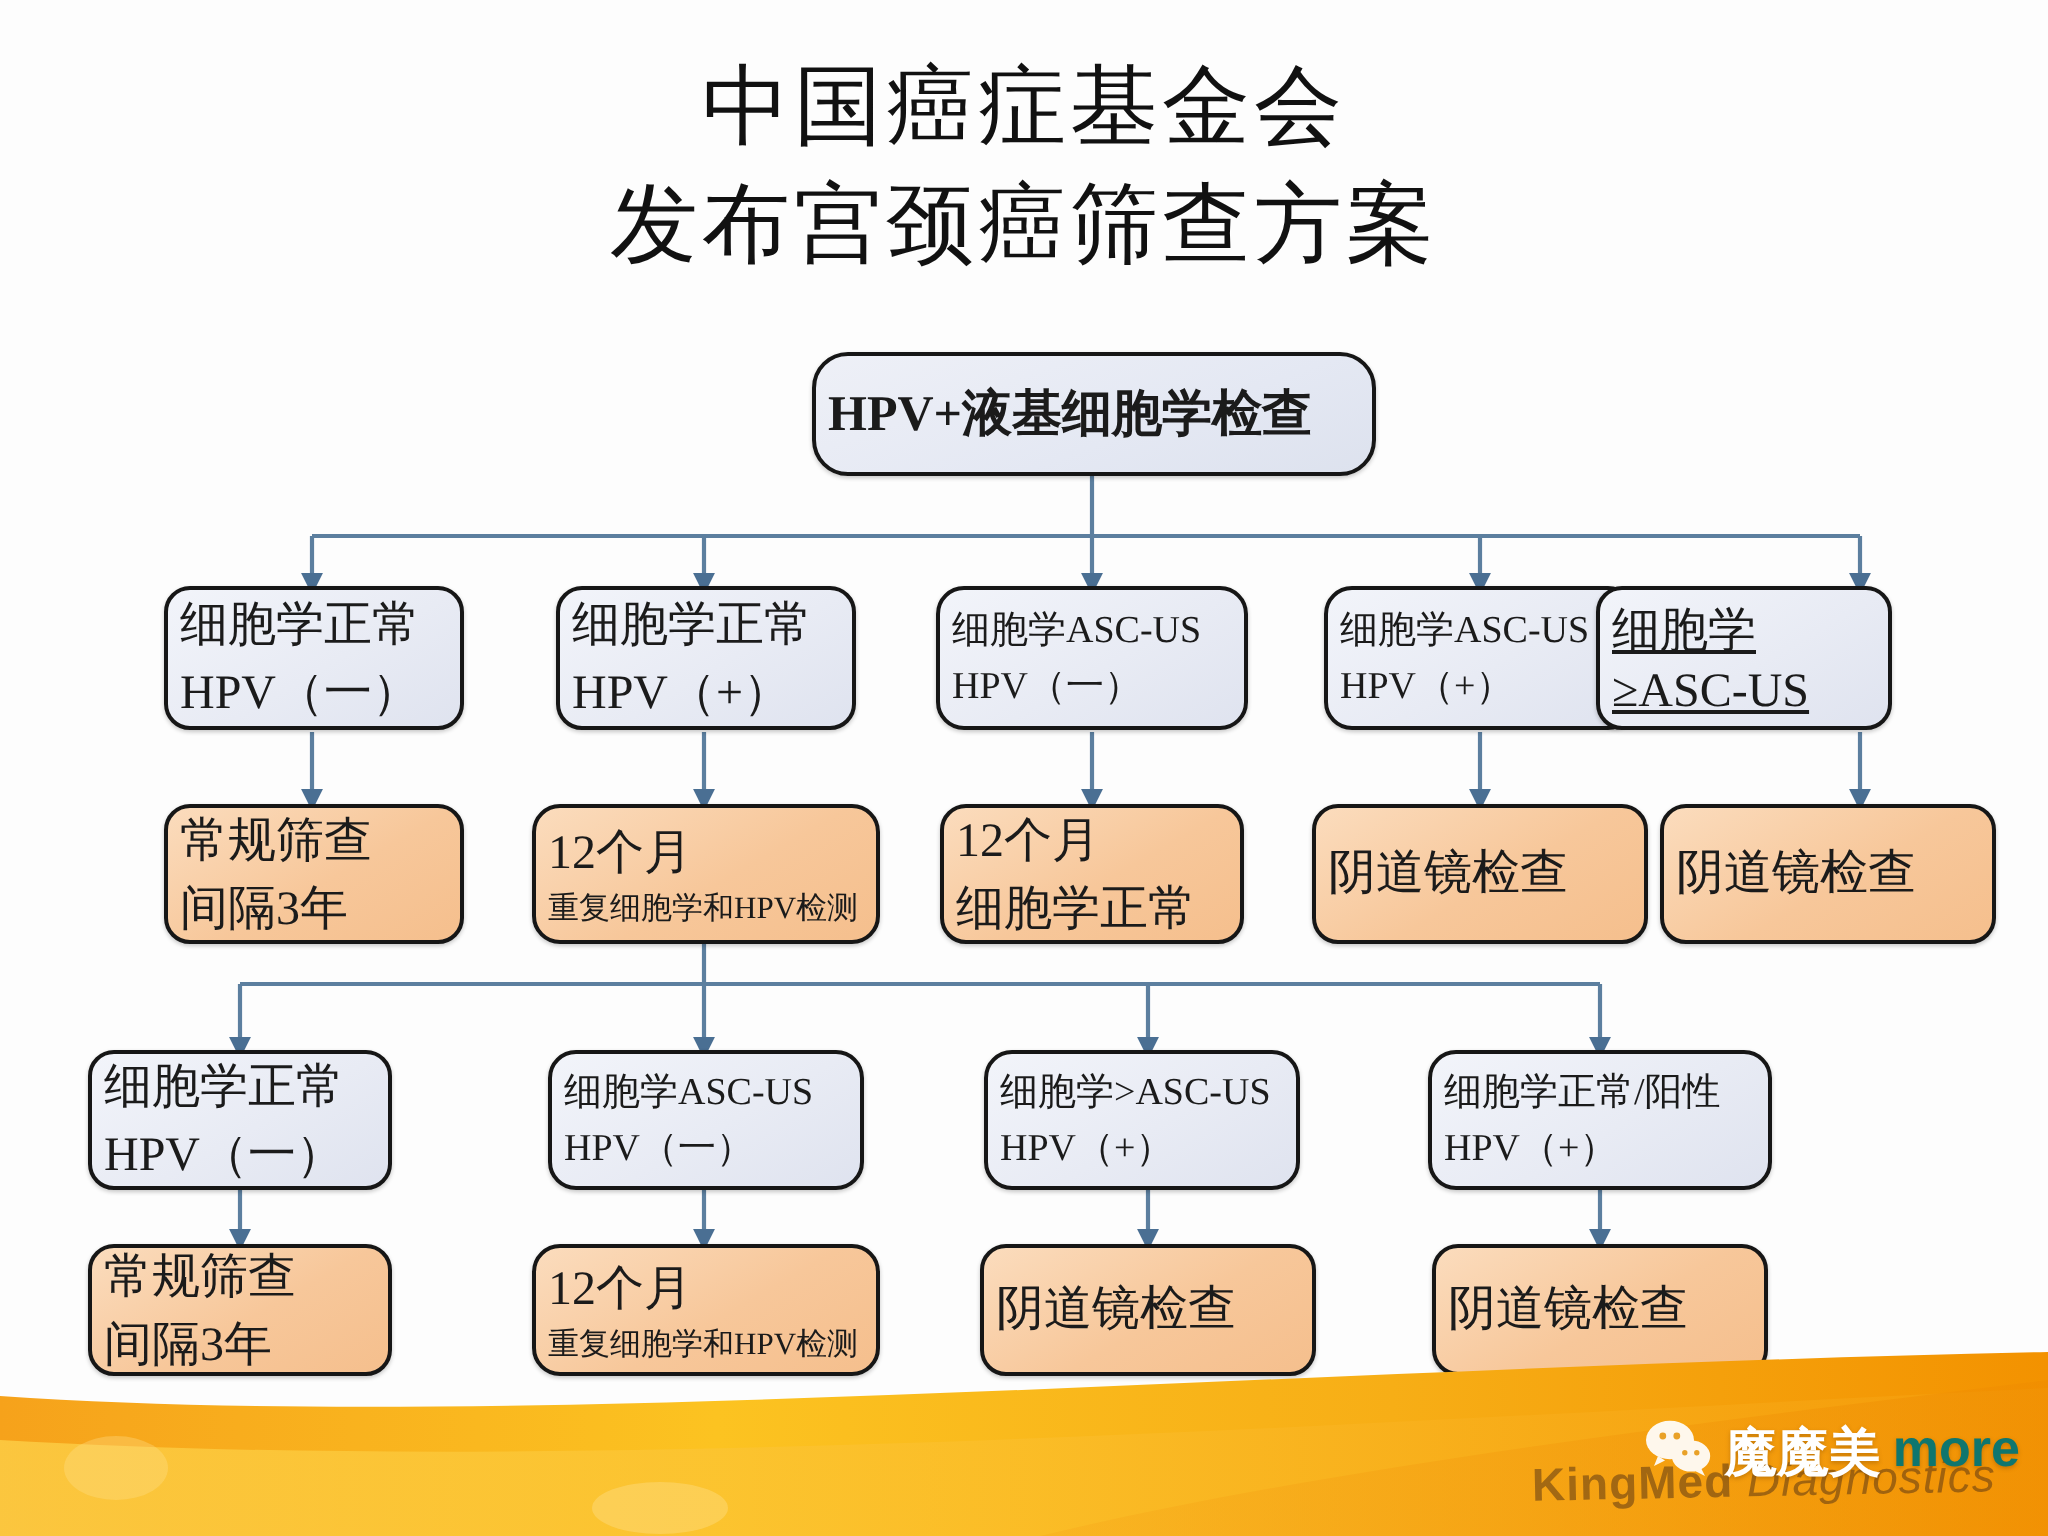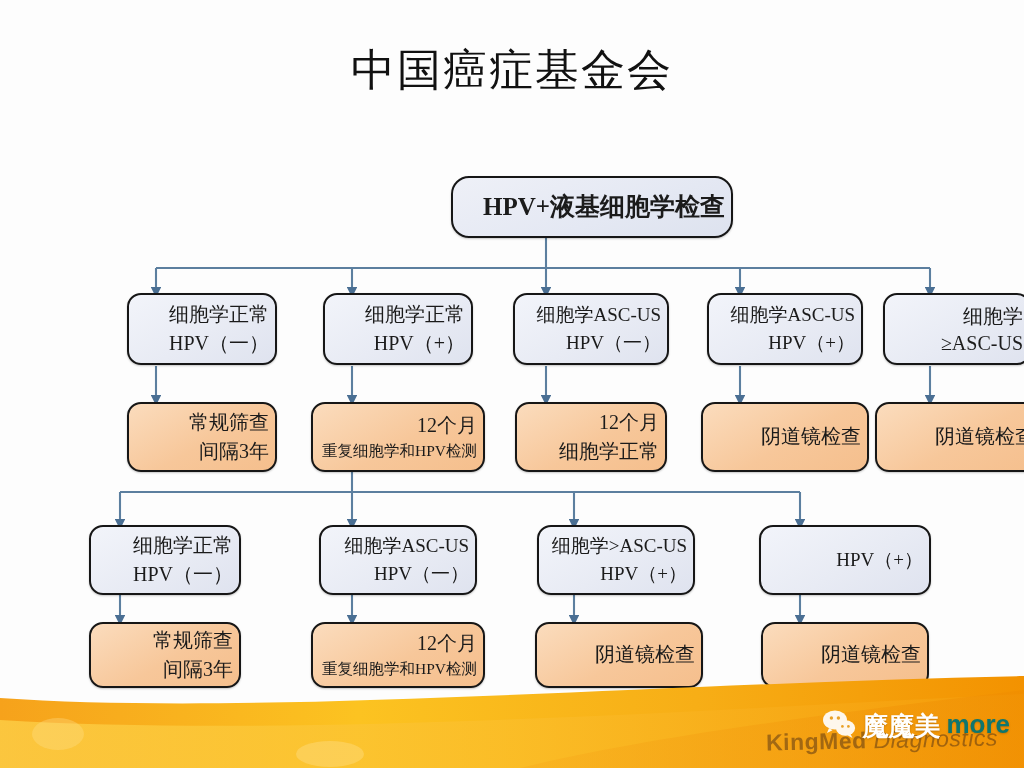--- a/index.html
+++ b/index.html
@@ -12,21 +12,21 @@
   #canvas {
     position: relative;
     width: 1024px; height: 768px;
     background: #fdfdfd;
     overflow: hidden;
   }
 
   
   .title {
     position: absolute;
-    left: 0; right: 0; top: 40px;
+    left: 0; right: 0; top: 24px;
     text-align: center;
     font-family: "Liberation Sans", "DejaVu Sans", sans-serif;
     font-size: 44px;
     line-height: 1.35;
     font-weight: 400;
     color: #111111;
     letter-spacing: 2px;
   }
   .title .line { display: block; }
 
@@ -35,49 +35,48 @@
     position: absolute; left: 0; top: 0;
     width: 1024px; height: 768px;
     pointer-events: none;
   }
 
   
   .node {
     position: absolute;
     display: flex;
     flex-direction: column;
-    align-items: flex-end;
+    align-items: flex-start;
     justify-content: center;
     text-align: center;
     border: 2.2px solid #161616;
     border-radius: 14px;
     color: #1b1b1b;
     padding: 2px 6px;
     z-index: 3;
-    margin-left: 45px;
   }
   .node .l1, .node .l2 { display: block; white-space: nowrap; }
 
   .node.blue {
     background: linear-gradient(150deg, #f2f4fa 0%, #e8ebf4 55%, #dfe3ef 100%);
     box-shadow: 0 1px 2px rgba(0,0,0,.22);
   }
   .node.orange {
     background: linear-gradient(150deg, #fbdcbd 0%, #f7c79a 55%, #f5bf8d 100%);
     box-shadow: 0 1px 2px rgba(0,0,0,.22);
   }
   .node.root {
     background: linear-gradient(160deg, #eef0f7 0%, #e4e8f3 60%, #dde2ee 100%);
     font-weight: bold;
     border-radius: 18px;
     border-width: 2.4px;
   }
 
   .fs-root { font-size: 25px; }
-  .fs-big  { font-size: 20px; }
+  .fs-big  { font-size: 24px; border-radius: 13px; }
   .fs-mid  { font-size: 19px; }
   .fs-sm   { font-size: 15.5px; }
 
   .node .l1 { margin-bottom: 2px; }
 
   
   .swoosh-wrap {
     position: absolute; left: 0; bottom: 0;
     width: 1024px; height: 92px;
     overflow: hidden;
@@ -126,20 +125,21 @@
   }
   .brand .b2 { font-weight: normal; font-style: italic; }
 </style>
 </head>
 <body>
 
 <div id="canvas">
 
   <div class="title">
     <span class="line">中国癌症基金会</span>
+    <span class="line">发布宫颈癌筛查方案</span>
   </div>
 
   <svg id="wires" viewBox="0 0 1024 768" width="1024" height="768">
     <defs>
       <marker id="arrow" viewBox="0 0 10 10" refX="5" refY="5" markerWidth="5.2" markerHeight="5.2" orient="auto-start-reverse">
         <path d="M 0 0 L 10 5 L 0 10 z" fill="#4a6f93"></path>
       </marker>
     </defs>
     <g fill="none" stroke="#5c7f9f" stroke-width="2.1">
 
@@ -186,21 +186,21 @@
     <span class="l2">HPV（+）</span>
   </div>
   <div class="node blue fs-mid" style="left:468px; top:293px; width:156px; height:72px;">
     <span class="l1">细胞学ASC-US</span>
     <span class="l2">HPV（一）</span>
   </div>
   <div class="node blue fs-mid" style="left:662px; top:293px; width:156px; height:72px;">
     <span class="l1">细胞学ASC-US</span>
     <span class="l2">HPV（+）</span>
   </div>
-  <div class="node blue fs-big" style="left:838px; top:293px; width:148px; height:72px;">
+  <div class="node blue fs-big" style="left:798px; top:293px; width:148px; height:72px;text-decoration:underline;">
     <span class="l1">细胞学</span>
     <span class="l2">≥ASC-US</span>
   </div>
 
   <div class="node orange fs-big" style="left:82px; top:402px; width:150px; height:70px;">
     <span class="l1">常规筛查</span>
     <span class="l2">间隔3年</span>
   </div>
   <div class="node orange fs-sm" style="left:266px; top:402px; width:174px; height:70px;">
     <span class="l1 fs-big">12个月</span>
@@ -223,20 +223,21 @@
   </div>
   <div class="node blue fs-mid" style="left:274px; top:525px; width:158px; height:70px;">
     <span class="l1">细胞学ASC-US</span>
     <span class="l2">HPV（一）</span>
   </div>
   <div class="node blue fs-mid" style="left:492px; top:525px; width:158px; height:70px;">
     <span class="l1">细胞学&gt;ASC-US</span>
     <span class="l2">HPV（+）</span>
   </div>
   <div class="node blue fs-mid" style="left:714px; top:525px; width:172px; height:70px;">
+    <span class="l1">细胞学正常/阳性</span>
     <span class="l2">HPV（+）</span>
   </div>
 
   <div class="node orange fs-big" style="left:44px; top:622px; width:152px; height:66px;">
     <span class="l1">常规筛查</span>
     <span class="l2">间隔3年</span>
   </div>
   <div class="node orange fs-sm" style="left:266px; top:622px; width:174px; height:66px;">
     <span class="l1 fs-big">12个月</span>
     <span class="l2">重复细胞学和HPV检测</span>

